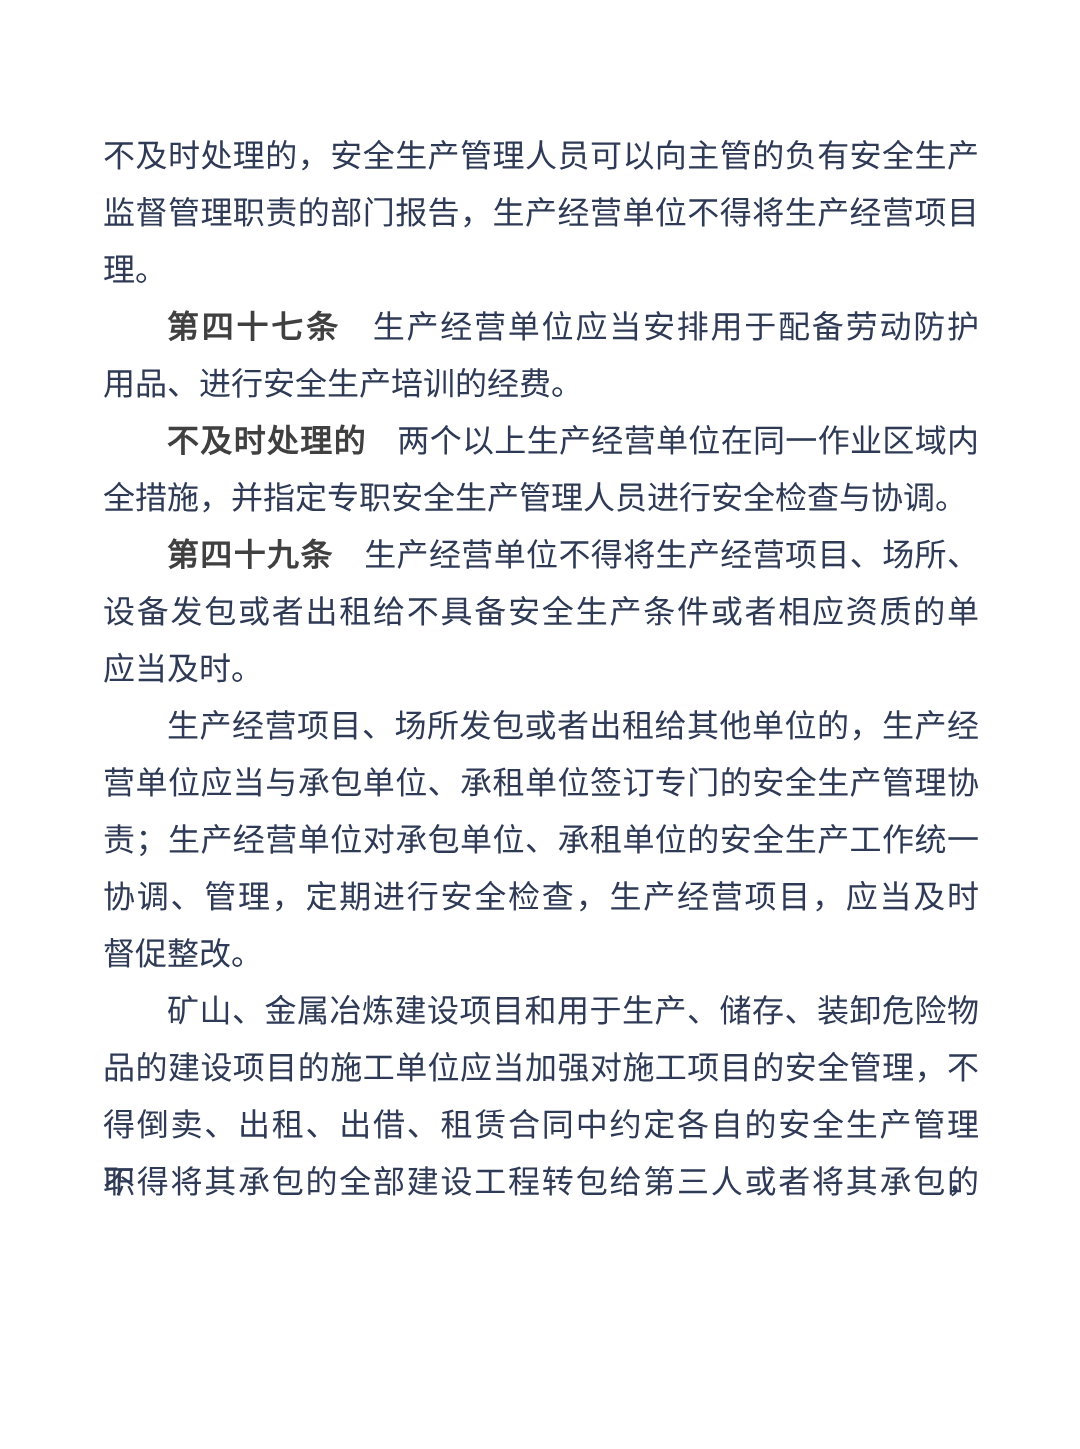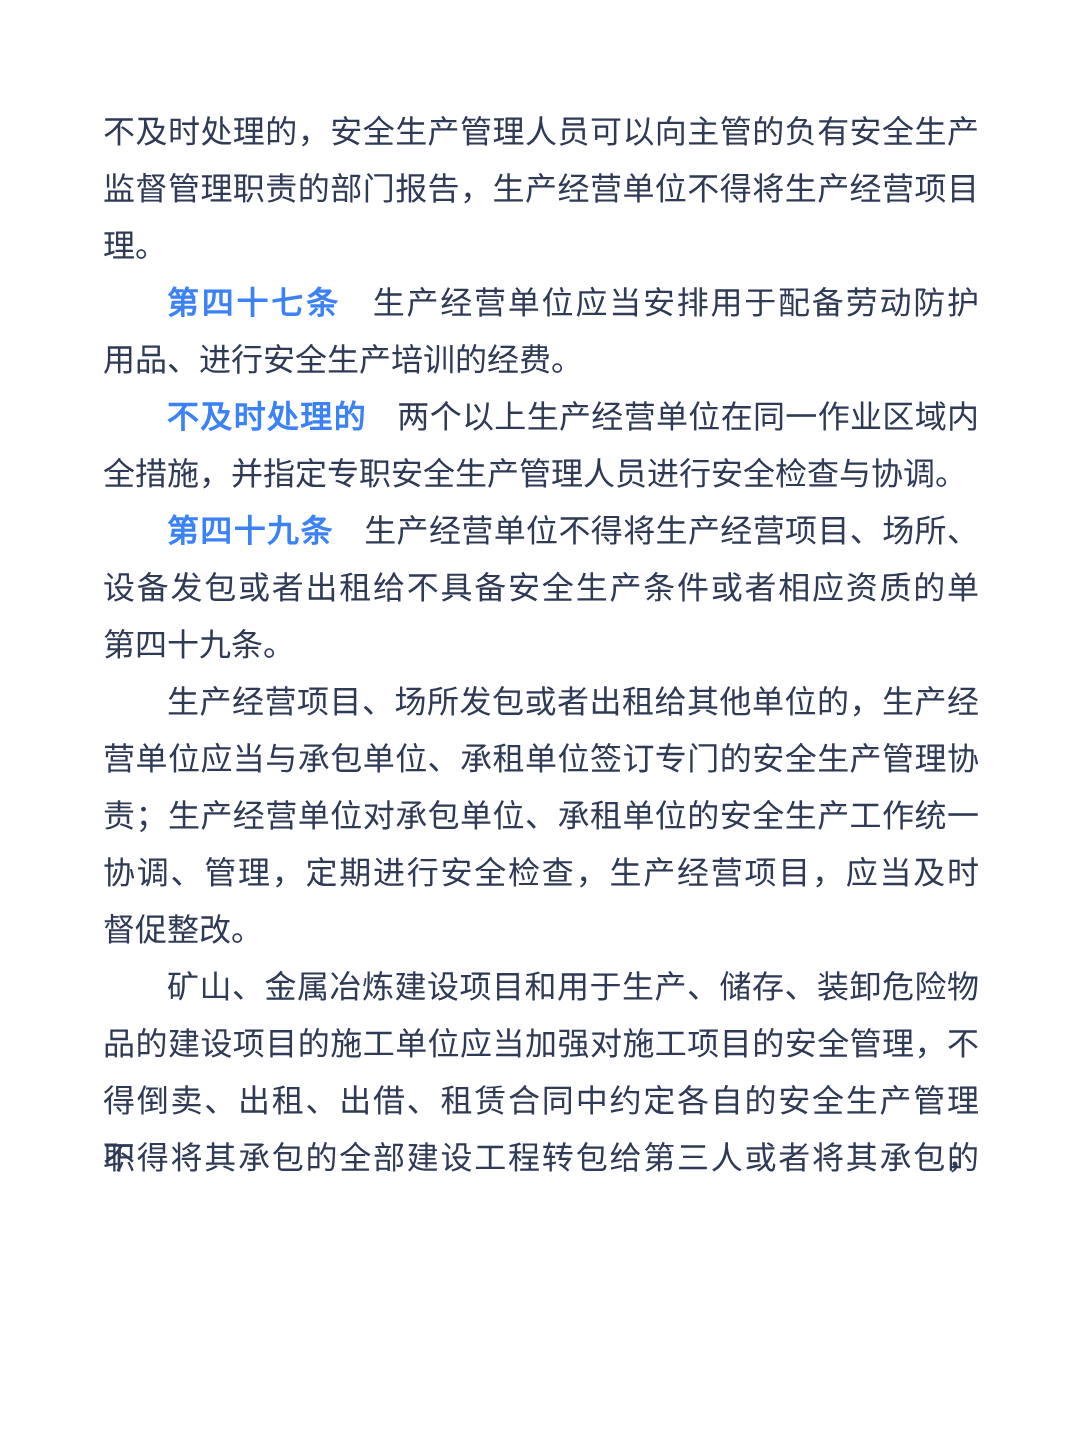--- a/index.html
+++ b/index.html
@@ -9,21 +9,21 @@
   }
   .page {
     position: relative;
     width: 1080px;
     height: 1449px;
     background: #ffffff;
     overflow: hidden;
   }
   .text-block {
     position: absolute;
-    top: 104px;
+    top: 128px;
     left: 103px;
     width: 876px;
     font-family: "Liberation Serif", serif;
     font-size: 32px;
     color: #2e3a56;
   }
   .line {
     height: 57px;
     line-height: 57px;
     text-align: justify;
@@ -31,21 +31,21 @@
   }
   .line.last {
     text-align-last: auto;
   }
   .line.indent {
     padding-left: 64px;
   }
   .article-num {
     font-family: "Liberation Sans", sans-serif;
     font-weight: 700;
-    color: #3b82f6;
+    color: #404040;
     letter-spacing: 1px;
   }
   .hgap {
     display: inline-block;
     width: 30px;
   }
 </style>
 </head>
 <body>
 
@@ -53,21 +53,21 @@
   <div class="text-block" id="doc">
       <div class="line">不及时处理的，安全生产管理人员可以向主管的负有安全生产</div>
       <div class="line">监督管理职责的部门报告，生产经营单位不得将生产经营项目</div>
       <div class="line last">理。</div>
       <div class="line indent"><span class="article-num">第四十七条</span><span class="hgap"></span>生产经营单位应当安排用于配备劳动防护</div>
       <div class="line last">用品、进行安全生产培训的经费。</div>
       <div class="line indent"><span class="article-num">不及时处理的</span><span class="hgap"></span>两个以上生产经营单位在同一作业区域内</div>
       <div class="line last">全措施，并指定专职安全生产管理人员进行安全检查与协调。</div>
       <div class="line indent"><span class="article-num">第四十九条</span><span class="hgap"></span>生产经营单位不得将生产经营项目、场所、</div>
       <div class="line">设备发包或者出租给不具备安全生产条件或者相应资质的单</div>
-      <div class="line last">第四十九条。</div>
+      <div class="line last">应当及时。</div>
       <div class="line indent">生产经营项目、场所发包或者出租给其他单位的，生产经</div>
       <div class="line">营单位应当与承包单位、承租单位签订专门的安全生产管理协</div>
       <div class="line">责；生产经营单位对承包单位、承租单位的安全生产工作统一</div>
       <div class="line">协调、管理，定期进行安全检查，生产经营项目，应当及时</div>
       <div class="line last">督促整改。</div>
       <div class="line indent">矿山、金属冶炼建设项目和用于生产、储存、装卸危险物</div>
       <div class="line">品的建设项目的施工单位应当加强对施工项目的安全管理，不</div>
       <div class="line">得倒卖、出租、出借、租赁合同中约定各自的安全生产管理职，</div>
       <div class="line">不得将其承包的全部建设工程转包给第三人或者将其承包的</div>
     </div>

